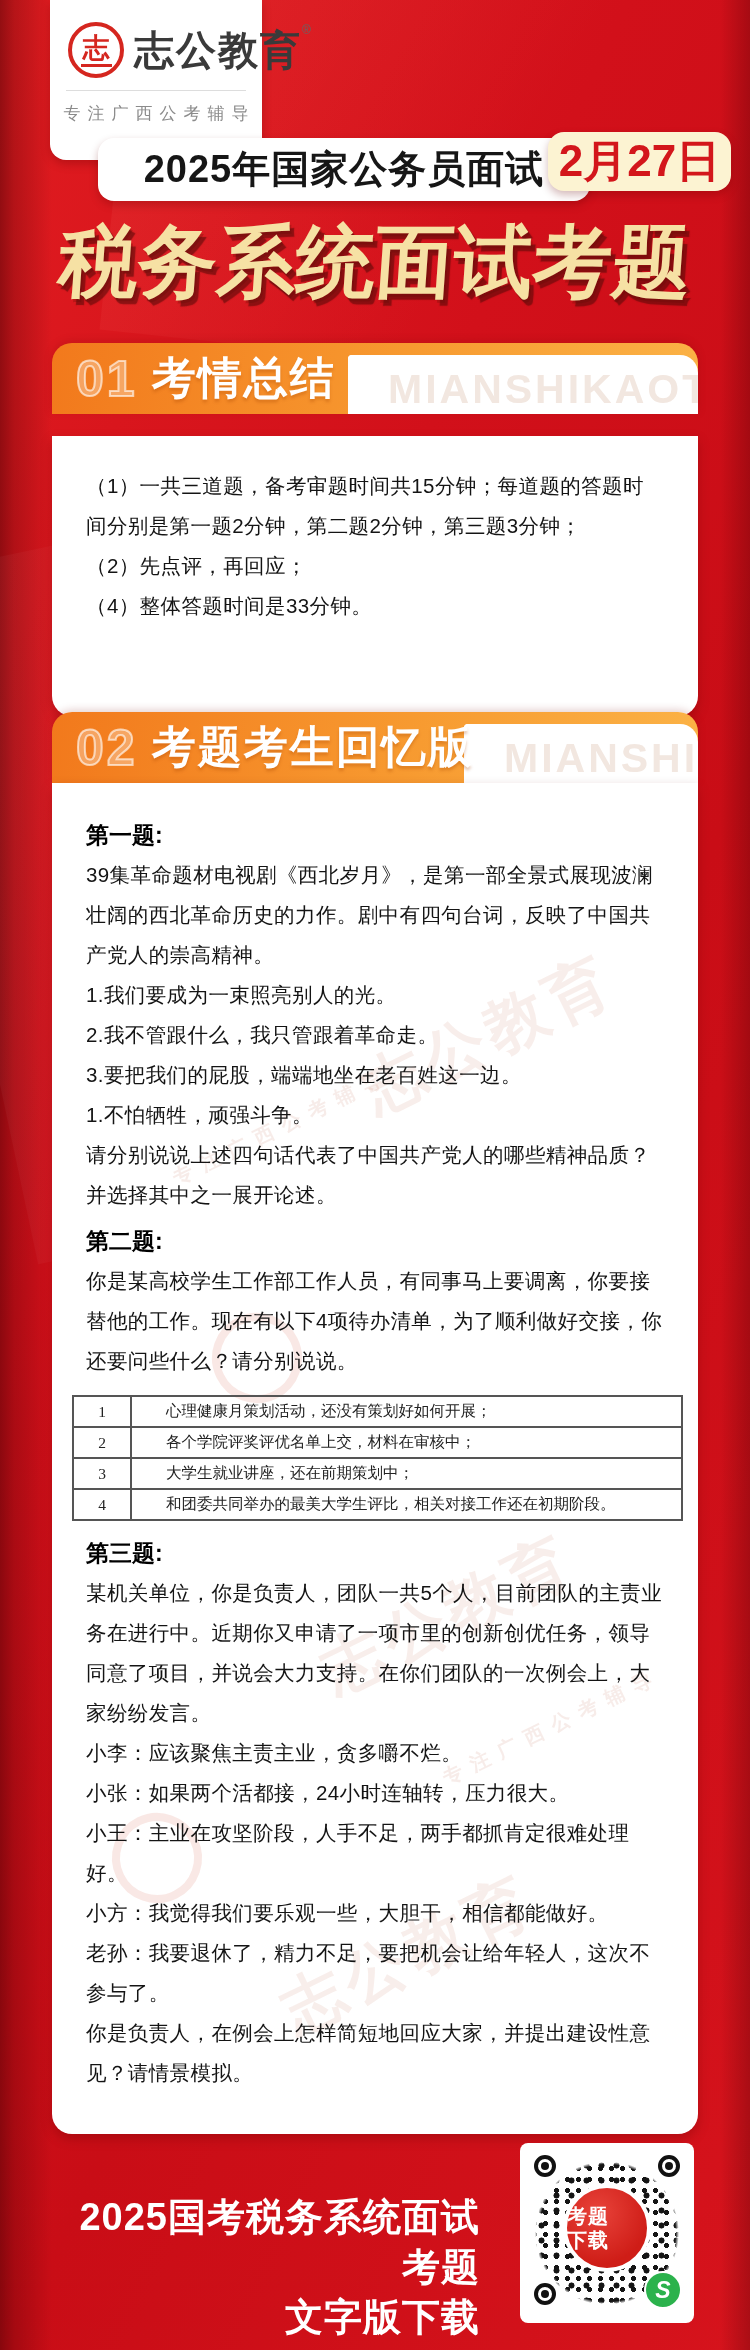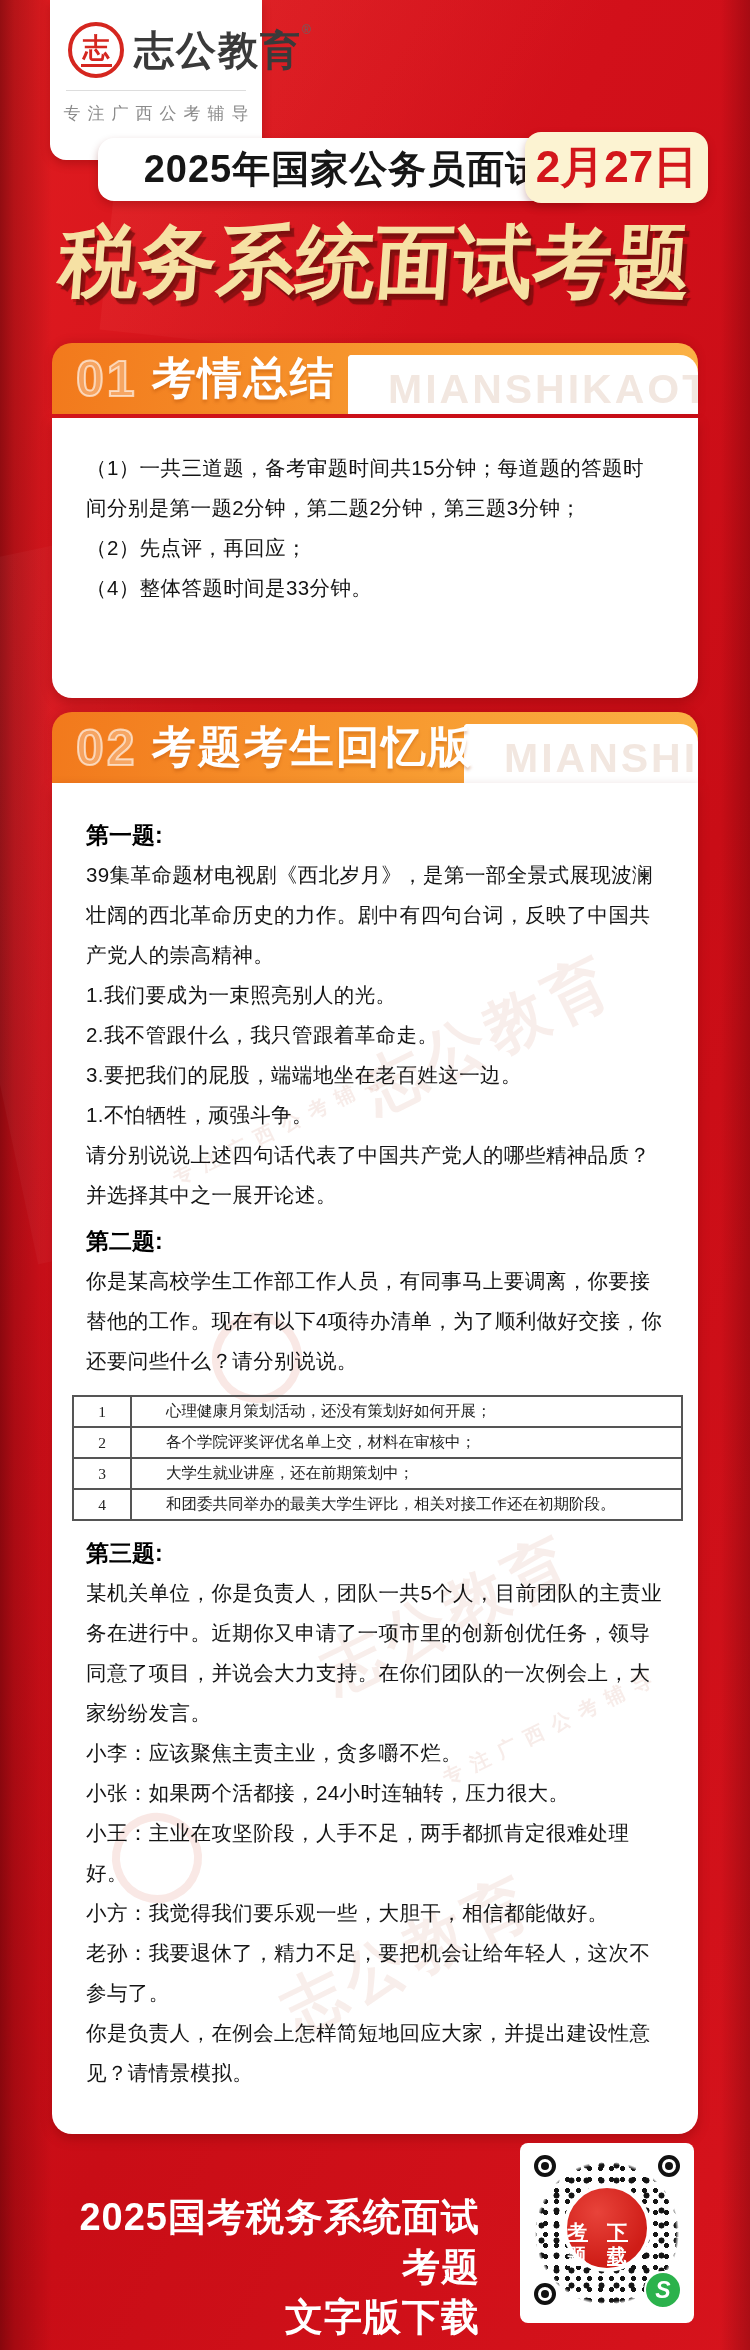--- a/index.html
+++ b/index.html
@@ -33,21 +33,21 @@
   .logo-divider { height:1px; background:#ddd; margin:12px 16px 0; }
   .logo-tagline { text-align:center; font-size:17px; color:#8b8b8b; letter-spacing:7px;
     margin-top:11px; padding-left:7px; white-space:nowrap; }
 
   
   .title-row { position:absolute; left:50px; top:132px; width:660px; height:71px; }
   .title-pill { position:absolute; left:0; top:6px; width:492px; height:63px; background:#fff;
     border-radius:16px; display:flex; align-items:center; justify-content:center;
     font-size:38px; font-weight:700; color:#161616; letter-spacing:1px;
     box-shadow:0 4px 9px rgba(100,0,0,.28);margin-left:48px; }
-  .date-badge { position:absolute; left:475px; top:0; width:183px; height:71px; background:#fcf3d2;
+  .date-badge { position:absolute; left:498px; top:0; width:183px; height:59px; background:#fcf3d2;
     border-radius:16px; display:flex; align-items:center; justify-content:center;
     font-size:44px; font-weight:900; color:#d3161b; box-shadow:0 4px 9px rgba(100,0,0,.28); }
 
   
   .main-title { position:absolute; left:0; top:210px; width:750px; text-align:center;
     font-size:79px; font-weight:900; color:#f6e1a4; letter-spacing:0;
     transform:skewX(-4deg); white-space:nowrap;
     text-shadow:5px 6px 1px rgba(88,10,8,.60), 2px 3px 0 rgba(120,20,10,.35); }
 
   
@@ -65,21 +65,21 @@
   .white-tab::before { content:''; position:absolute; left:-34px; top:0; bottom:-6px; width:64px;
     background:#fff; transform:skewX(-14deg); border-radius:14px 0 0 0; }
   .band-wm { position:absolute; left:40px; top:54%; transform:translateY(-44%);
     font-size:41px; font-weight:900; color:#f2e7e0; letter-spacing:3px; white-space:nowrap; }
   #band1 { top:343px; } #band1 .white-tab { left:296px; }
   #band2 { top:712px; } #band2 .white-tab { left:412px; }
 
   
   .card { position:absolute; left:52px; width:646px; background:#fff;
     border-radius:0 0 20px 20px; box-shadow:0 5px 12px rgba(100,0,0,.30); overflow:hidden; }
-  #card1 { top:418px; height:280px; padding:30px 34px 0; }
+  #card1 { top:436px; height:280px; padding:30px 34px 0; }
   #card2 { top:783px; height:1351px; padding:26px 34px 0; }
   .card p, .card li { font-size:20.5px; line-height:40px; color:#141414; letter-spacing:.4px; }
   .q-heading { font-size:23px; font-weight:800; color:#000; line-height:40px; margin-top:6px; }
 
   
   .todo-table { border-collapse:collapse; margin:14px 0 12px -14px; width:611px;
     font-family:"Liberation Serif","DejaVu Serif",serif; }
   .todo-table td { border:2px solid #555; height:31px; font-size:15.5px; color:#222; }
   .todo-table td.no { width:58px; text-align:center; }
   .todo-table td.txt { padding-left:34px; }
@@ -106,22 +106,22 @@
     background-position:0 0, 5px 6px;
     -webkit-mask-image:radial-gradient(circle at 50% 50%, #000 61%, transparent 64%);
     mask-image:radial-gradient(circle at 50% 50%, #000 61%, transparent 64%); }
   .finder { position:absolute; width:22px; height:22px; border:4px solid #111; border-radius:50%; }
   .finder::after { content:''; position:absolute; left:50%; top:50%; width:8px; height:8px;
     background:#111; border-radius:50%; transform:translate(-50%,-50%); }
   .finder.tl { left:14px; top:12px; } .finder.tr { right:14px; top:12px; } .finder.bl { left:14px; bottom:18px; }
   .qr-badge { position:absolute; left:50%; top:47%; transform:translate(-50%,-50%);
     width:88px; height:88px; border:4px solid #fff; border-radius:50%;
     background:radial-gradient(circle at 38% 30%, #e8433a, #cf1d17 70%);
-    display:flex; flex-direction:row; align-items:flex-end; justify-content:center;
-    color:#fff; font-size:20px; font-weight:800; line-height:24px; letter-spacing:1px;text-decoration:underline; }
+    display:flex; flex-direction:column; align-items:flex-start; justify-content:center;
+    color:#fff; font-size:20px; font-weight:800; line-height:24px; letter-spacing:1px; }
   .wechat-dot { position:absolute; right:12px; bottom:14px; width:38px; height:38px;
     background:#2bb24c; border:2px solid #fff; border-radius:50%;
     display:flex; align-items:center; justify-content:center;
     color:#fff; font-size:23px; font-weight:900; font-style:italic; }
 </style>
 </head>
 <body class="page">
 
 <div class="bg-ray ray1"></div>
 <div class="bg-ray ray2"></div>

